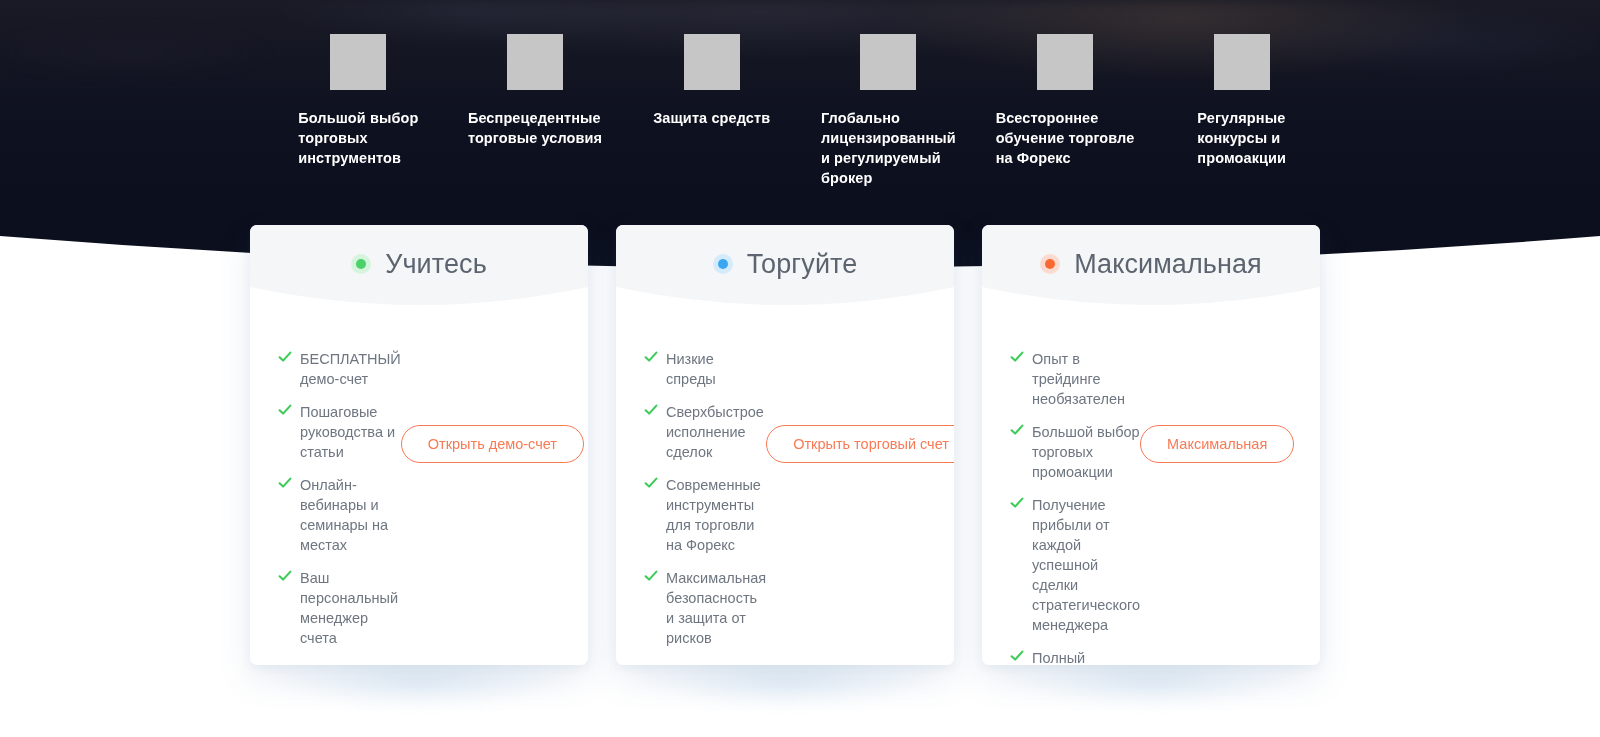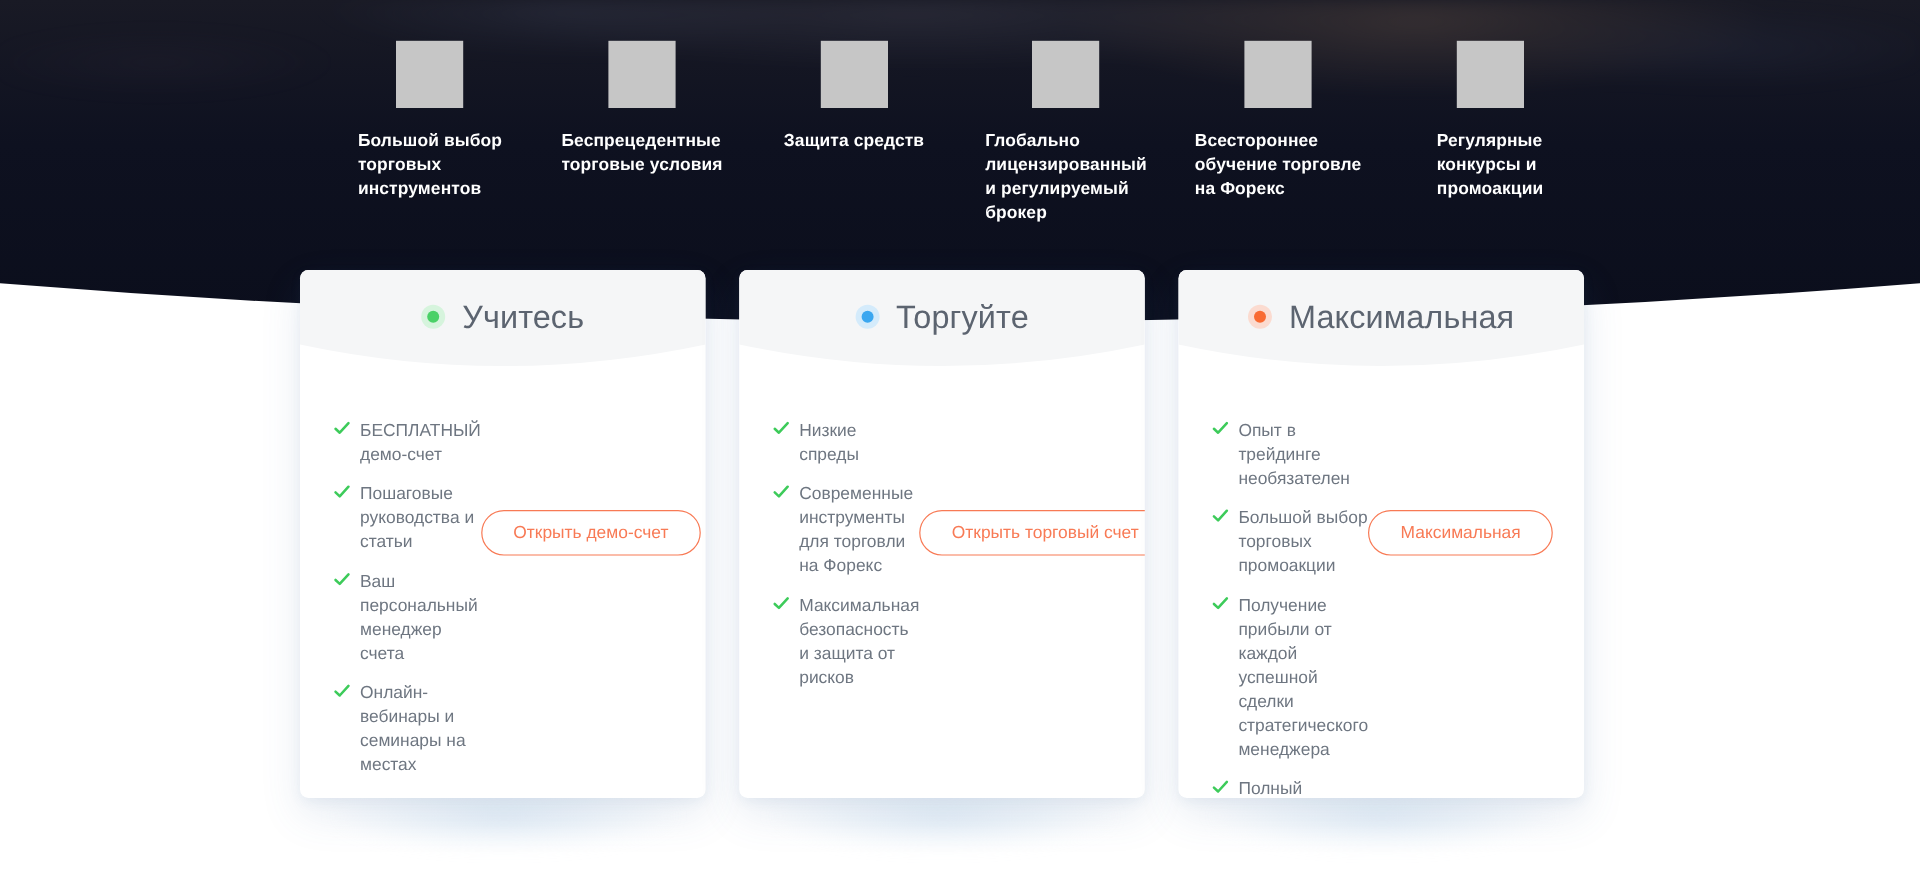--- a/index.html
+++ b/index.html
@@ -304,29 +304,29 @@
                 </svg>
             </span>
             <span class="bullet-text">Пошаговые руководства и статьи</span>
           </li>
           <li class="bullet">
             <span class="check-icon">
               <svg viewBox="0 0 14 14" aria-hidden="true">
                   <path d="M1.6,7.3 L5.1,10.6 L12.4,2.6" fill="none" stroke="currentColor" stroke-width="2.1" stroke-linecap="round" stroke-linejoin="round"></path>
                 </svg>
             </span>
+            <span class="bullet-text">Онлайн-вебинары и семинары на местах</span>
+          </li>
+          <li class="bullet">
+            <span class="check-icon">
+              <svg viewBox="0 0 14 14" aria-hidden="true">
+                  <path d="M1.6,7.3 L5.1,10.6 L12.4,2.6" fill="none" stroke="currentColor" stroke-width="2.1" stroke-linecap="round" stroke-linejoin="round"></path>
+                </svg>
+            </span>
             <span class="bullet-text">Ваш персональный менеджер счета</span>
-          </li>
-          <li class="bullet">
-            <span class="check-icon">
-              <svg viewBox="0 0 14 14" aria-hidden="true">
-                  <path d="M1.6,7.3 L5.1,10.6 L12.4,2.6" fill="none" stroke="currentColor" stroke-width="2.1" stroke-linecap="round" stroke-linejoin="round"></path>
-                </svg>
-            </span>
-            <span class="bullet-text">Онлайн-вебинары и семинары на местах</span>
           </li>
         </ul>
         <div class="card-cta-wrap">
           <button class="cta">Открыть демо-счет</button>
         </div>
       </div>
     </div>
 
     <div class="card">
       <div class="card-head">
@@ -349,20 +349,28 @@
                 </svg>
             </span>
             <span class="bullet-text">Низкие спреды</span>
           </li>
           <li class="bullet">
             <span class="check-icon">
               <svg viewBox="0 0 14 14" aria-hidden="true">
                   <path d="M1.6,7.3 L5.1,10.6 L12.4,2.6" fill="none" stroke="currentColor" stroke-width="2.1" stroke-linecap="round" stroke-linejoin="round"></path>
                 </svg>
             </span>
+            <span class="bullet-text">Сверхбыстрое исполнение сделок</span>
+          </li>
+          <li class="bullet">
+            <span class="check-icon">
+              <svg viewBox="0 0 14 14" aria-hidden="true">
+                  <path d="M1.6,7.3 L5.1,10.6 L12.4,2.6" fill="none" stroke="currentColor" stroke-width="2.1" stroke-linecap="round" stroke-linejoin="round"></path>
+                </svg>
+            </span>
             <span class="bullet-text">Современные инструменты для торговли на Форекс</span>
           </li>
           <li class="bullet">
             <span class="check-icon">
               <svg viewBox="0 0 14 14" aria-hidden="true">
                   <path d="M1.6,7.3 L5.1,10.6 L12.4,2.6" fill="none" stroke="currentColor" stroke-width="2.1" stroke-linecap="round" stroke-linejoin="round"></path>
                 </svg>
             </span>
             <span class="bullet-text">Максимальная безопасность и защита от рисков</span>
           </li>

